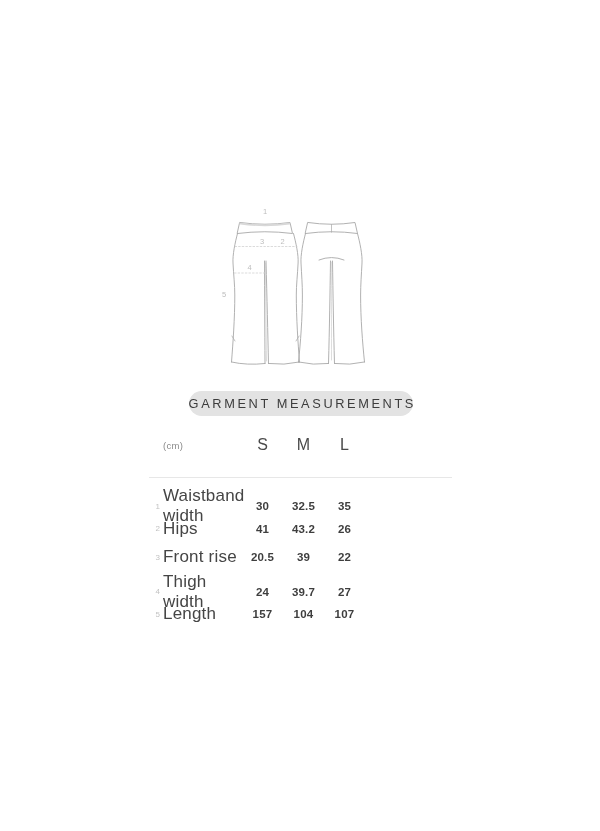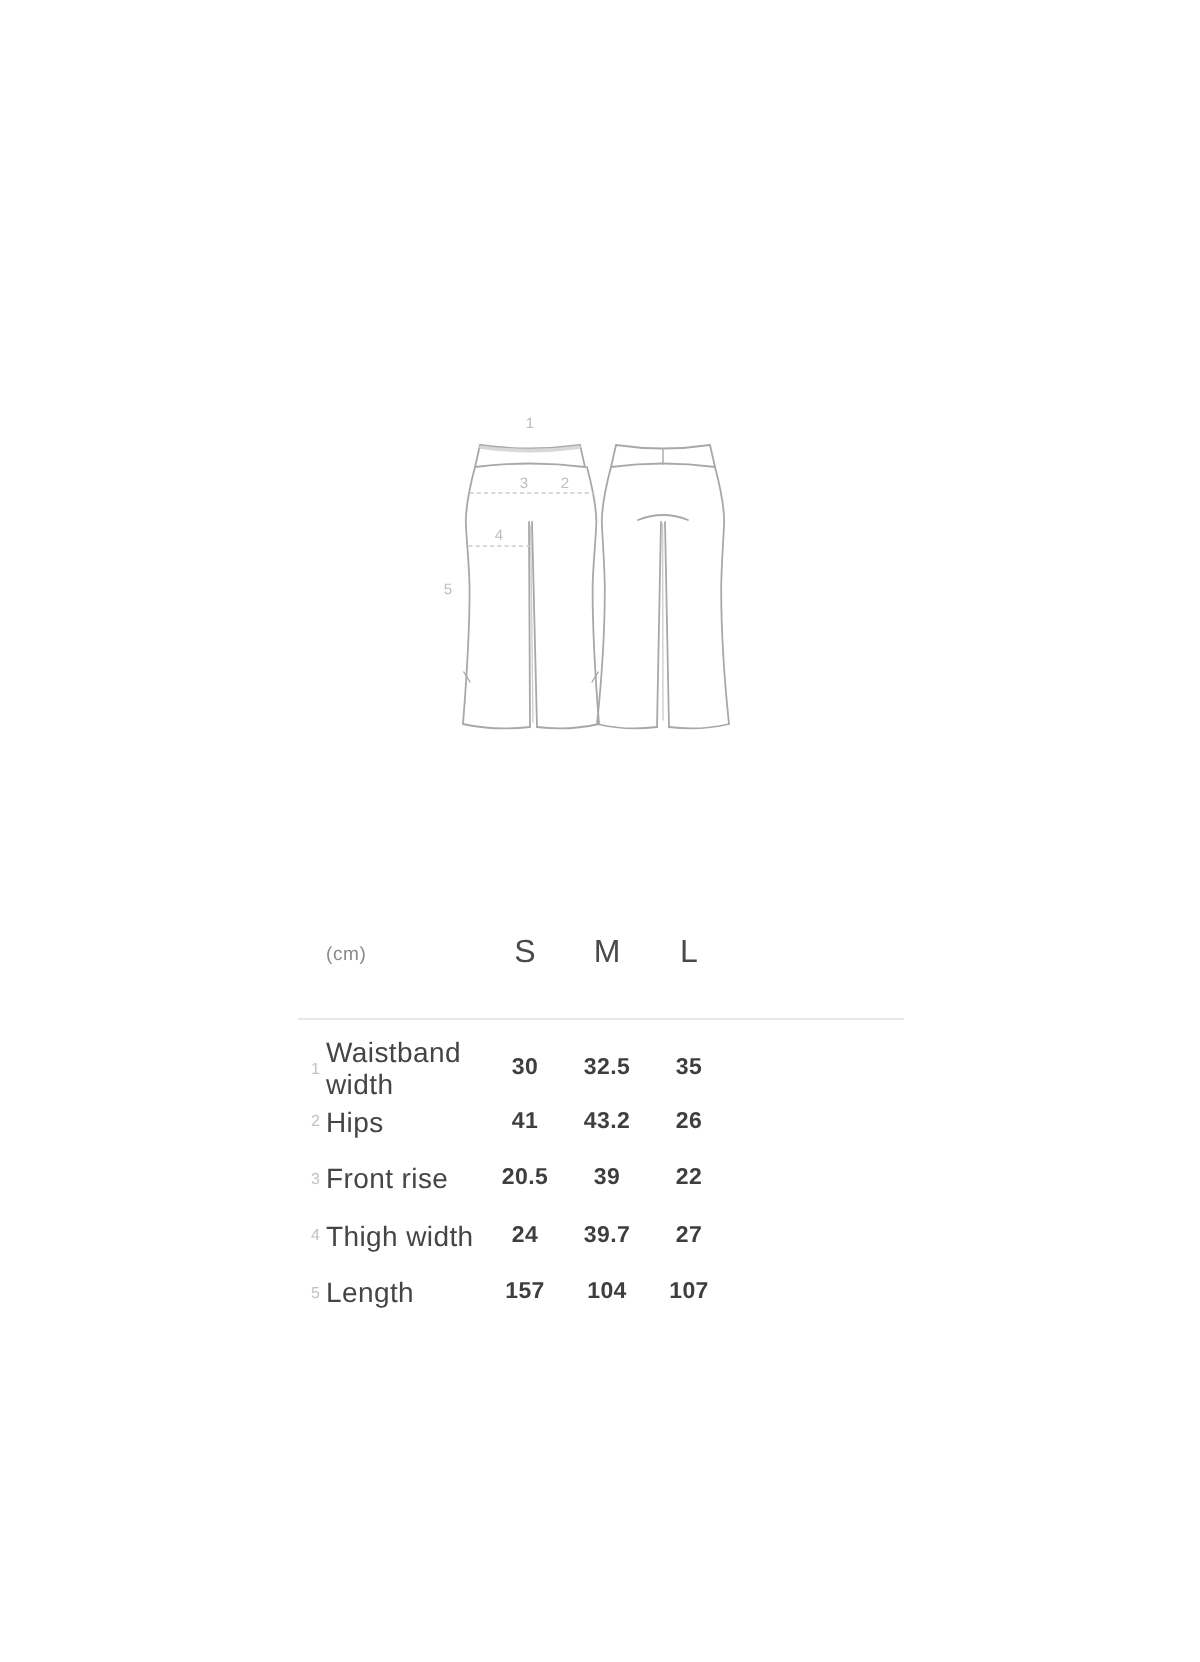--- a/index.html
+++ b/index.html
@@ -21,34 +21,34 @@
     position:absolute;left:189px;top:391px;width:224px;height:25px;
     background:#e3e3e3;border-radius:13px;
     display:flex;align-items:center;justify-content:center;
   }
   .pill span{
     font-size:12.8px;letter-spacing:2.6px;color:#3c3c3c;
     white-space:nowrap;padding-left:2.6px; 
   }
 
   
-  .mtable{position:absolute;left:149px;top:434px;width:310px;margin-top:32px;}
+  .mtable{position:absolute;left:149px;top:434px;width:310px;}
   .grid-row{
     display:grid;
     grid-template-columns:14px 79px 41px 41px 41px;
     align-items:center;
   }
   .thead{height:22px;}
   .unit{grid-column:1 / span 2;padding-left:14px;font-size:9.5px;color:#8a8a8a;letter-spacing:0.3px;}
   .sz{font-size:16px;color:#4a4a4a;text-align:center;}
   .divider{height:1px;background:#e7e7e7;margin-top:21px;width:303px;}
   .tbody{padding-top:8px;}
   .row{height:28.5px;}
   .num{font-size:8px;color:#c2c2c2;text-align:right;padding-right:3px;}
-  .label{font-size:14px;color:#454545;letter-spacing:0.2px;}
+  .label{font-size:17px;color:#454545;letter-spacing:0.2px;}
   .val{font-size:11.5px;color:#3e3e3e;text-align:center;letter-spacing:0.2px;font-weight:bold;}
 </style>
 </head>
 <body>
 
 <div class="canvas">
 
   <svg class="drawing" viewBox="0 0 152 168">
 
     <g fill="none" stroke="#a8a8a8" stroke-width="0.9" stroke-linecap="round">
@@ -100,20 +100,23 @@
       <path d="M149.5,159 C147.5,140 145.6,115 145.6,92 C145.6,82 146.4,72 147,60 C147.5,52 145,40 142.5,30.5"></path>
     </g>
 
     <text x="50" y="11" text-anchor="middle">1</text>
     <text x="67.5" y="41" text-anchor="middle">2</text>
     <text x="47" y="41" text-anchor="middle">3</text>
     <text x="34.5" y="67" text-anchor="middle">4</text>
     <text x="9" y="94" text-anchor="middle">5</text>
   </svg>
 
+  <div class="pill">
+    <span>GARMENT MEASUREMENTS</span>
+  </div>
 
   <div class="mtable">
 
     <div class="grid-row thead">
       <span class="unit">(cm)</span>
       <span class="sz">S</span>
       <span class="sz">M</span>
       <span class="sz">L</span>
     </div>
 

